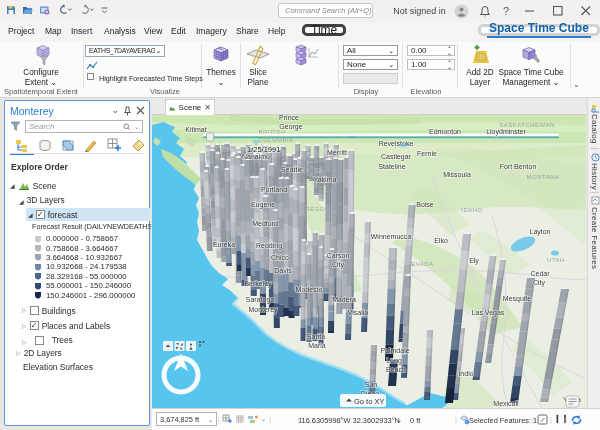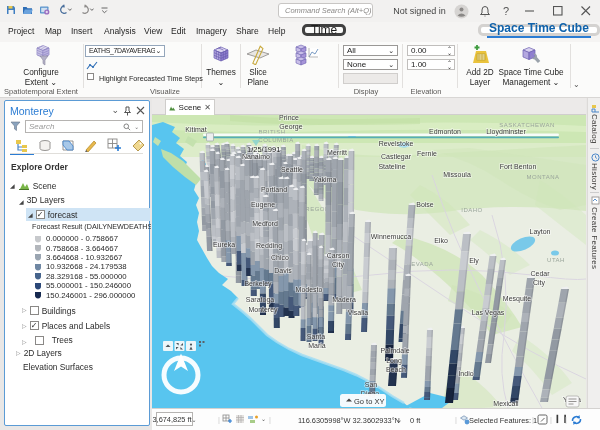--- a/index.html
+++ b/index.html
@@ -1690,21 +1690,21 @@
       </svg>
   <div class="vtab" style="position:absolute;top:65px;left:2px">History</div>
   <div style="position:absolute;top:94px;left:2px;width:9px;height:1px;background:#ccc"></div>
   <svg style="position:absolute;top:98px;left:2.5px" width="9" height="9" viewBox="0 0 9 9">
         <rect x="1" y="1" width="7" height="7" fill="#fff" stroke="#8a8886" stroke-width="0.8"></rect>
         <path d="M2,5 l2,-2 2,2" stroke="#4a86c8" fill="none" stroke-width="0.9"></path>
       </svg>
   <div class="vtab" style="position:absolute;top:109px;left:2px">Create Features</div>
  </div>
  <div class="statusbar">
-  <div class="sb-combo" style="position:absolute;left:4px;top:3px;width:37px;justify-content:center;font-size:7.4px;display:flex;align-items:center">
+  <div class="sb-combo" style="position:absolute;left:4px;top:3px;width:61px;justify-content:space-between;font-size:7.4px;display:flex;align-items:center">
         <span>3,674,825 ft</span>
         <span style="font-size:6px;color:#555">⌄</span>
       </div>
   <span style="position:absolute;left:66px;top:6px;color:#ccc">|</span>
   <svg style="position:absolute;left:70px;top:5px" width="11" height="11" viewBox="0 0 11 11">
         <rect x="1" y="1" width="6" height="6" fill="none" stroke="#8a8a8a" stroke-width="0.8"></rect>
         <path d="M4,1 v6 M1,4 h6" stroke="#8a8a8a" stroke-width="0.8"></path>
         <path d="M8,5 v4 M6,7 h4" stroke="#2b7cd3" stroke-width="1.2"></path>
       </svg>
   <svg style="position:absolute;left:83px;top:5px" width="10" height="10" viewBox="0 0 10 10">

